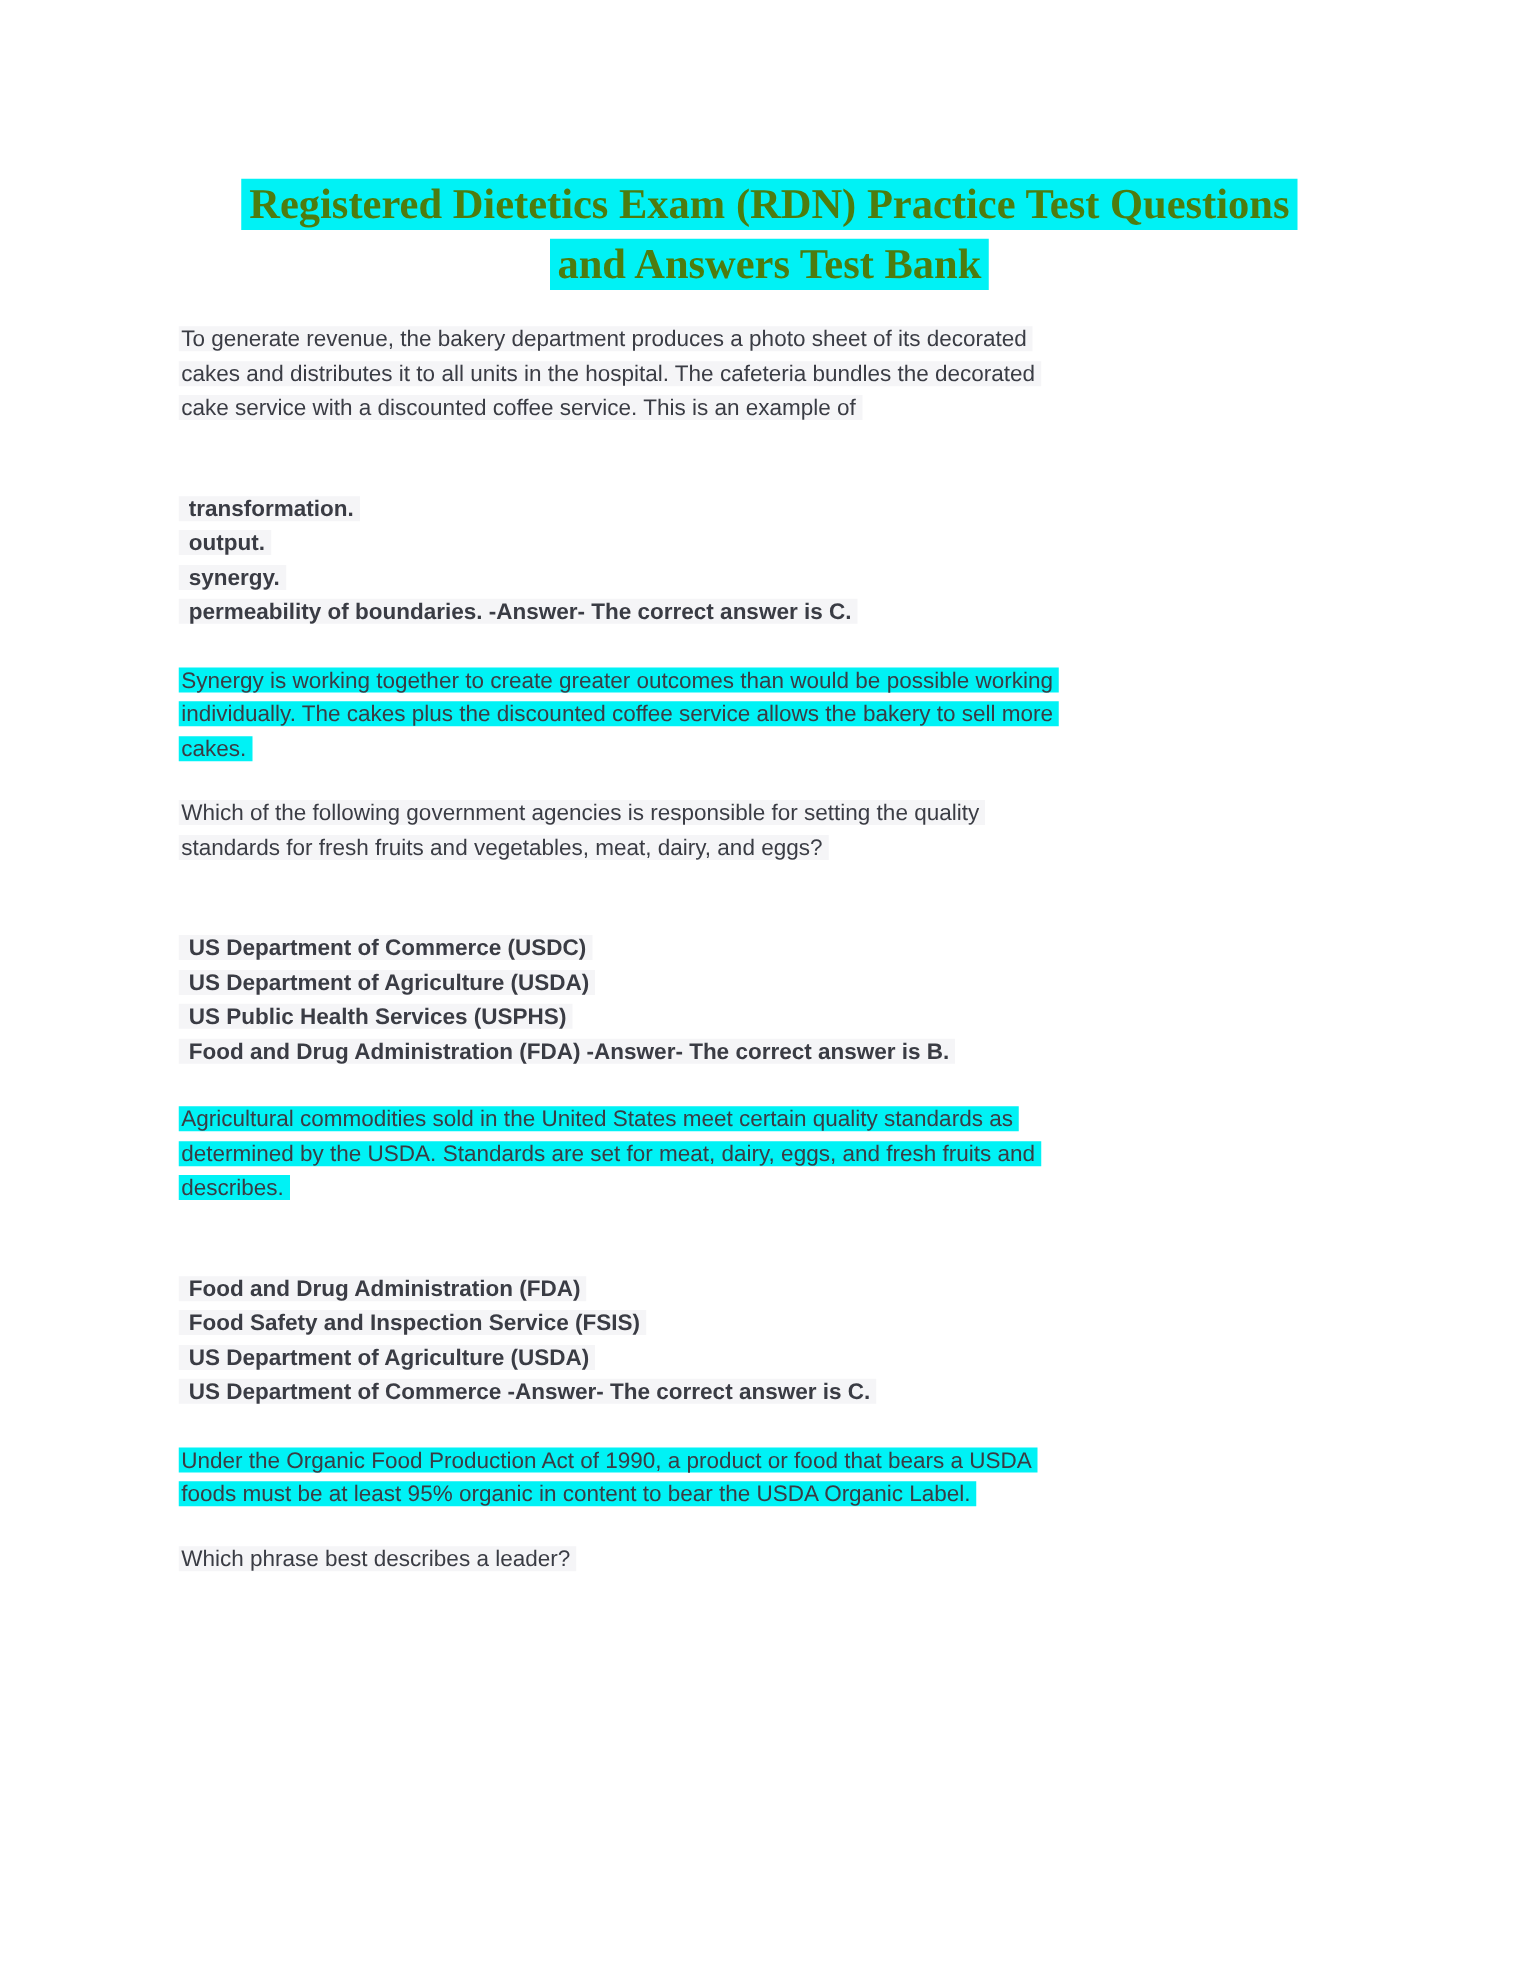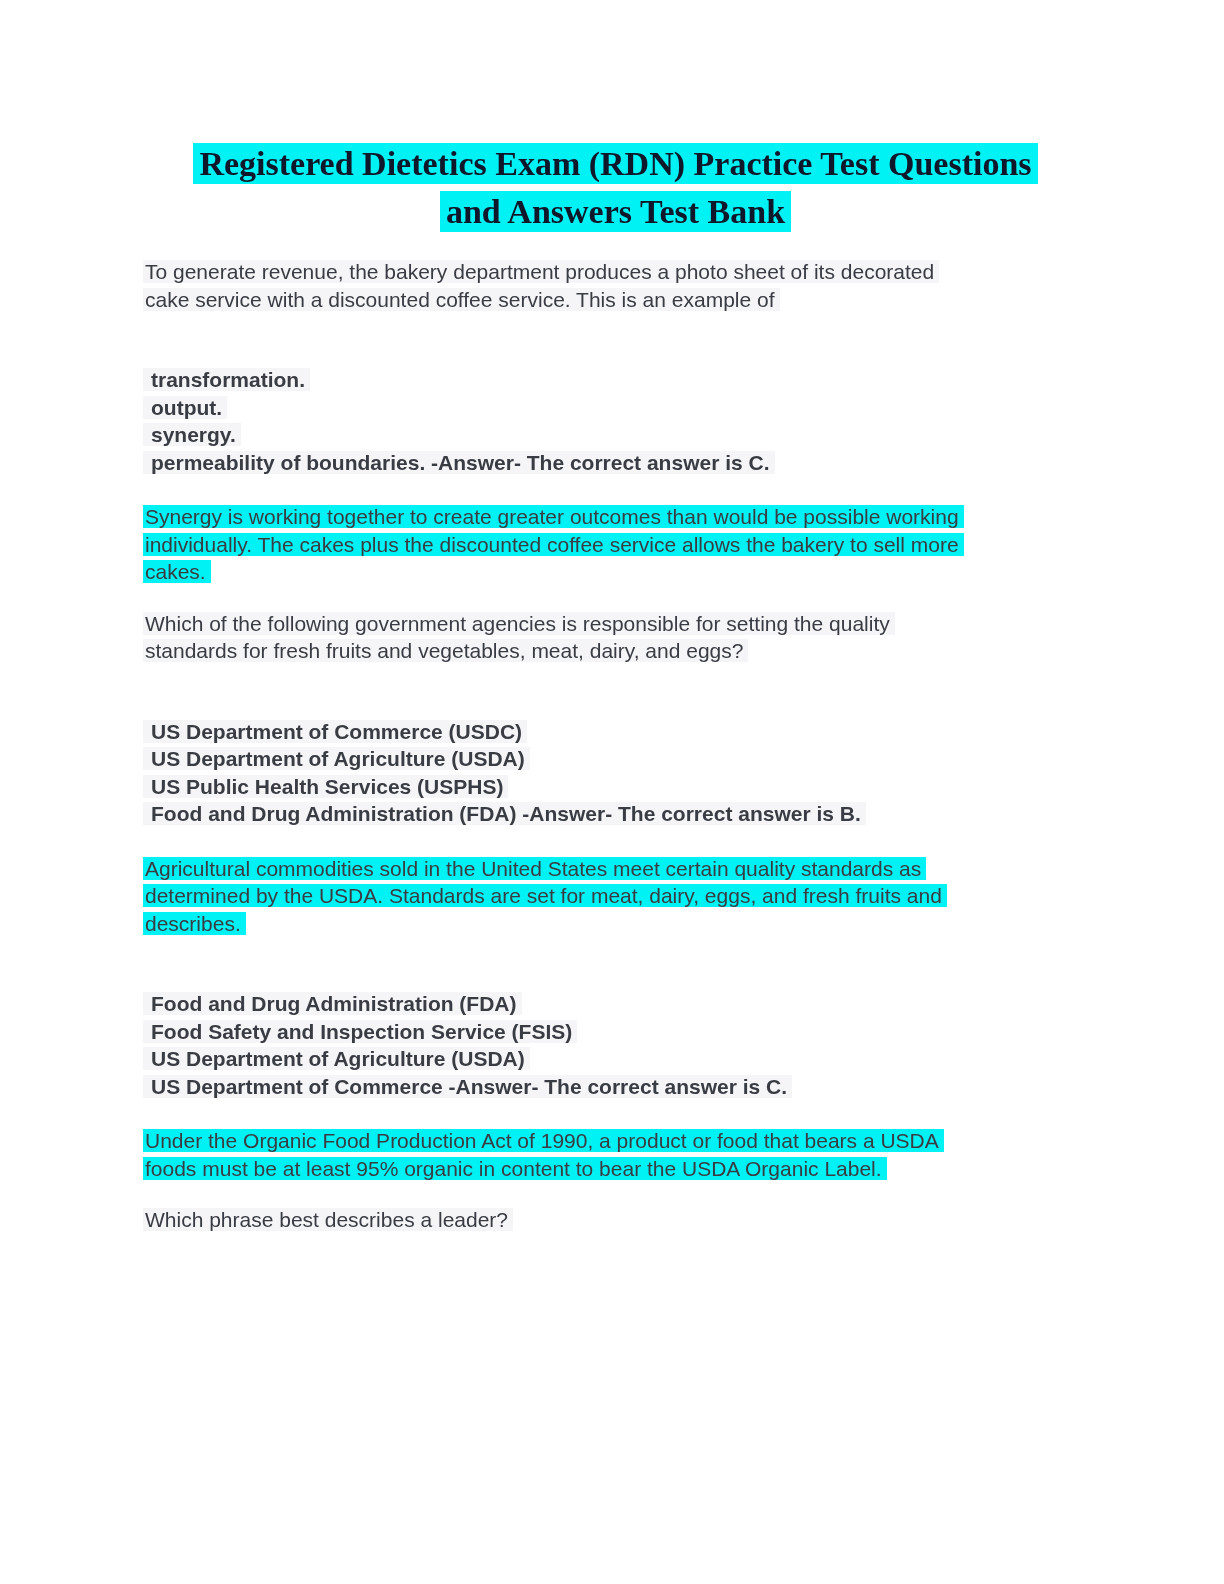--- a/index.html
+++ b/index.html
@@ -20,29 +20,29 @@
     position: absolute;
     left: 143px;
     top: 140px;
     width: 945px;
   }
   .doc-title {
     font-family: "Liberation Serif", serif;
     font-weight: bold;
     font-size: 34px;
     line-height: 48px;
-    color: #0f172a;
+    color: #4d7c0f;
     text-align: center;
     margin: 0 0 22px 0;
   }
   .doc-title .hl-cyan {
     padding: 2px 6px;
   }
   .para {
-    font-size: 21px;
+    font-size: 18px;
     line-height: 27.5px;
     margin: 0;
   }
   .line {
     white-space: nowrap;
   }
   .hl {
     background: #f5f5f7;
     padding: 0 5px 0 2px;
   }
@@ -64,20 +64,21 @@
 <div class="page">
   <div class="content">
 
     <h1 class="doc-title">
       <div class="line"><span class="hl-cyan">Registered Dietetics Exam (RDN) Practice Test Questions</span></div>
       <div class="line"><span class="hl-cyan">and Answers Test Bank</span></div>
     </h1>
 
     <div class="para">
       <div class="line"><span class="hl">To generate revenue, the bakery department produces a photo sheet of its decorated</span></div>
+      <div class="line"><span class="hl">cakes and distributes it to all units in the hospital. The cafeteria bundles the decorated</span></div>
       <div class="line"><span class="hl">cake service with a discounted coffee service. This is an example of</span></div>
     </div>
 
     <div class="para mt-options">
       <div class="line opt"><span class="hl">transformation.</span></div>
       <div class="line opt"><span class="hl">output.</span></div>
       <div class="line opt"><span class="hl">synergy.</span></div>
       <div class="line opt"><span class="hl">permeability of boundaries. -Answer- The correct answer is C.</span></div>
     </div>
 

